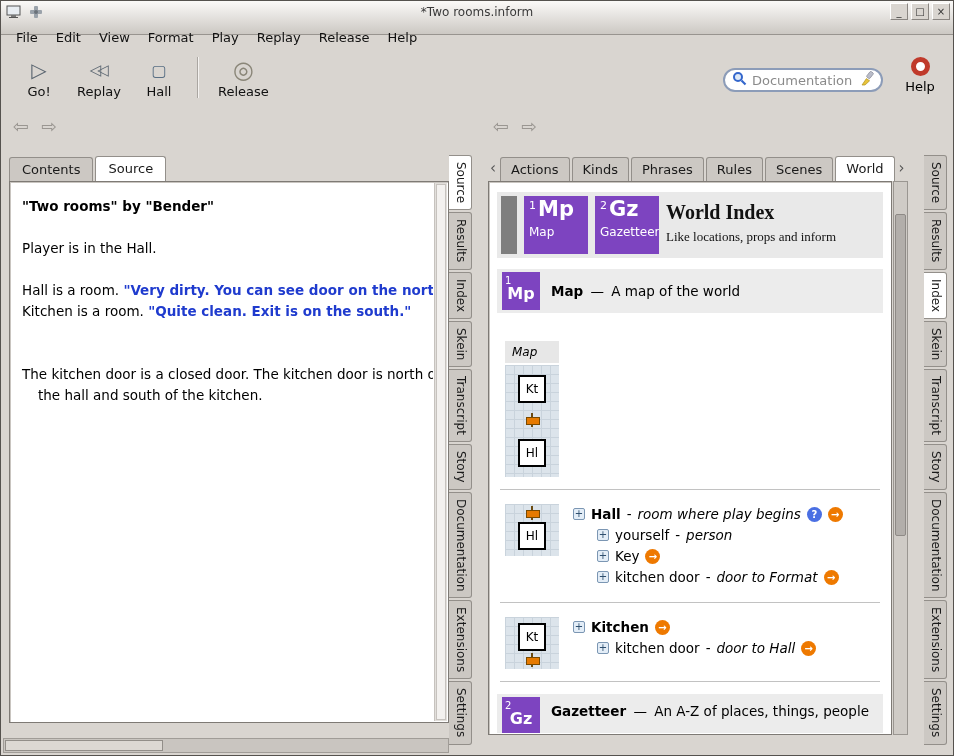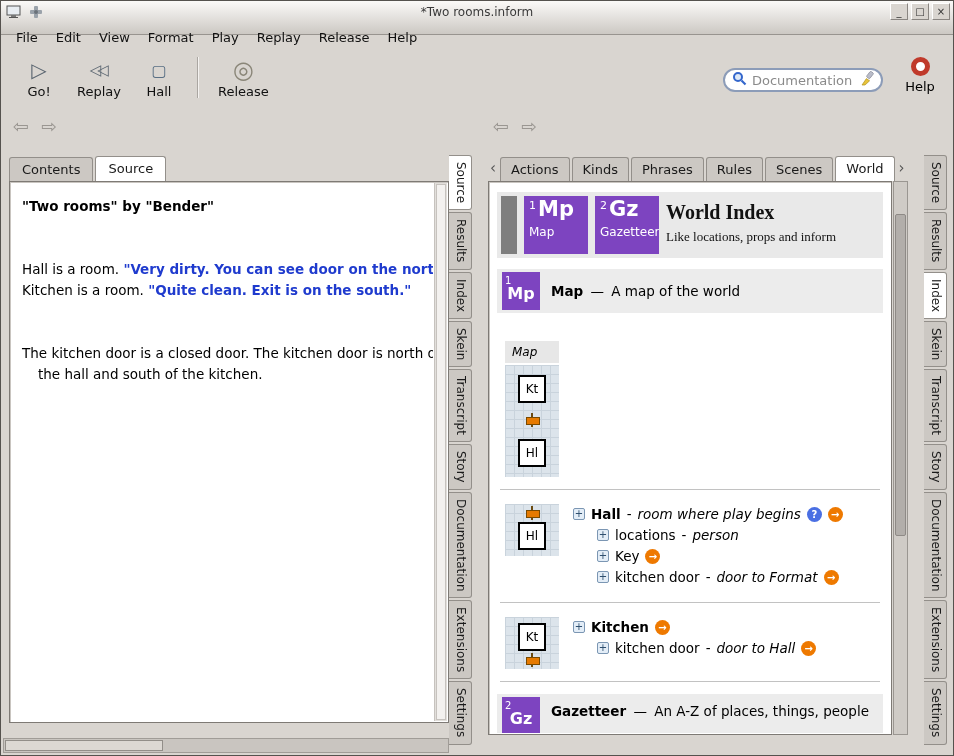--- a/index.html
+++ b/index.html
@@ -222,20 +222,21 @@
 
   <div class="panel-left">
     <div class="top-tabs">
         <span class="tab">Contents</span>
         <span class="tab active">Source</span>
       </div>
     <div class="panel-content">
       <div class="source-area">
           <div class="src-line"><span class="b">"Two rooms" by "Bender"</span></div>
           <div class="src-line">&nbsp;</div>
+          <div class="src-line"><span>Player is in the Hall.</span></div>
           <div class="src-line">&nbsp;</div>
           <div class="src-line"><span>Hall is a room. </span><span class="str">"Very dirty. You can see door on the north."</span></div>
           <div class="src-line"><span>Kitchen is a room. </span><span class="str">"Quite clean. Exit is on the south."</span></div>
           <div class="src-line">&nbsp;</div>
           <div class="src-line">&nbsp;</div>
           <div class="src-line"><span>The kitchen door is a closed door. The kitchen door is north of</span></div>
           <div class="src-line indent"><span>the hall and south of the kitchen.</span></div>
         </div>
       <div class="vscroll-thin">
         <div class="thumb"></div>
@@ -325,21 +326,21 @@
               <span class="plus">+</span>
               <span class="b">Hall</span>
               <span>-</span>
               <span class="it">room where play begins</span>
               <span class="helpicon">?</span>
               <span class="goicon">→</span>
             </div>
             <div class="idx-sub">
                 <div class="idx-line">
                   <span class="plus">+</span>
-                  <span class="name">locations</span>
+                  <span class="name">yourself</span>
                   <span class="dash">-</span>
                   <span class="it">person</span>
                 </div>
                 <div class="idx-line">
                   <span class="plus">+</span>
                   <span class="name">Key</span>
                   <span class="goicon">→</span>
                 </div>
                 <div class="idx-line">
                   <span class="plus">+</span>

